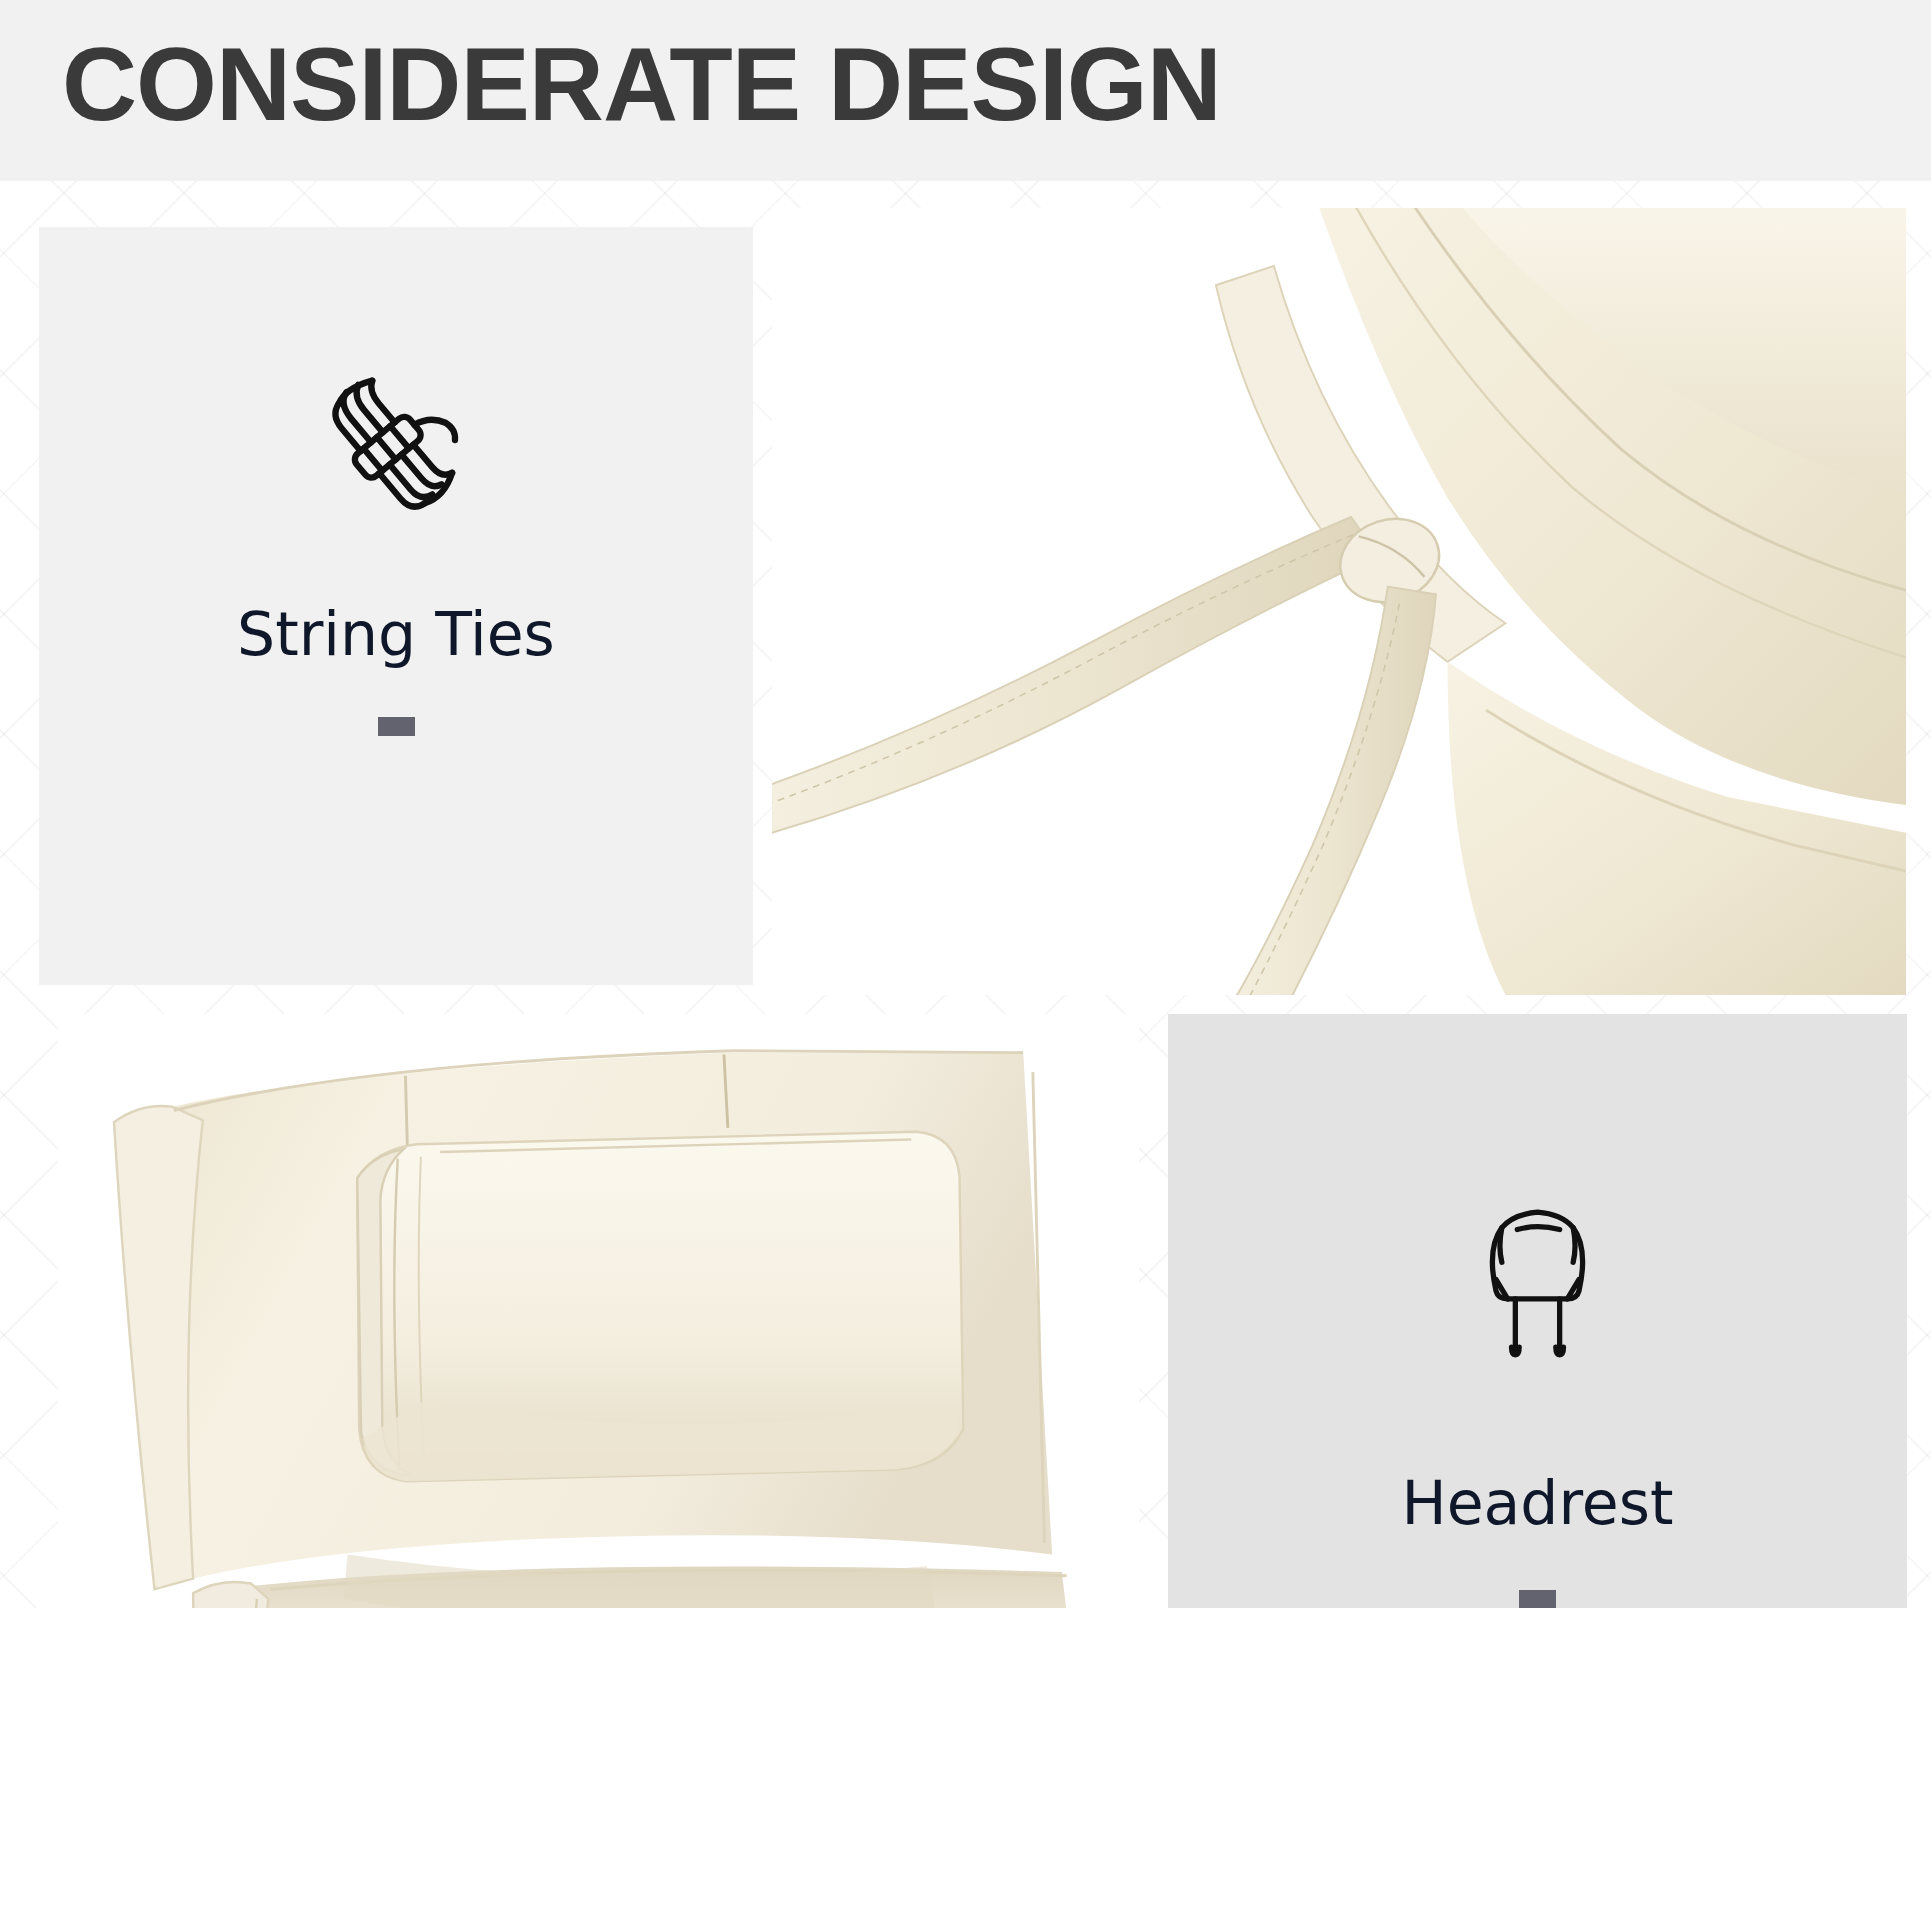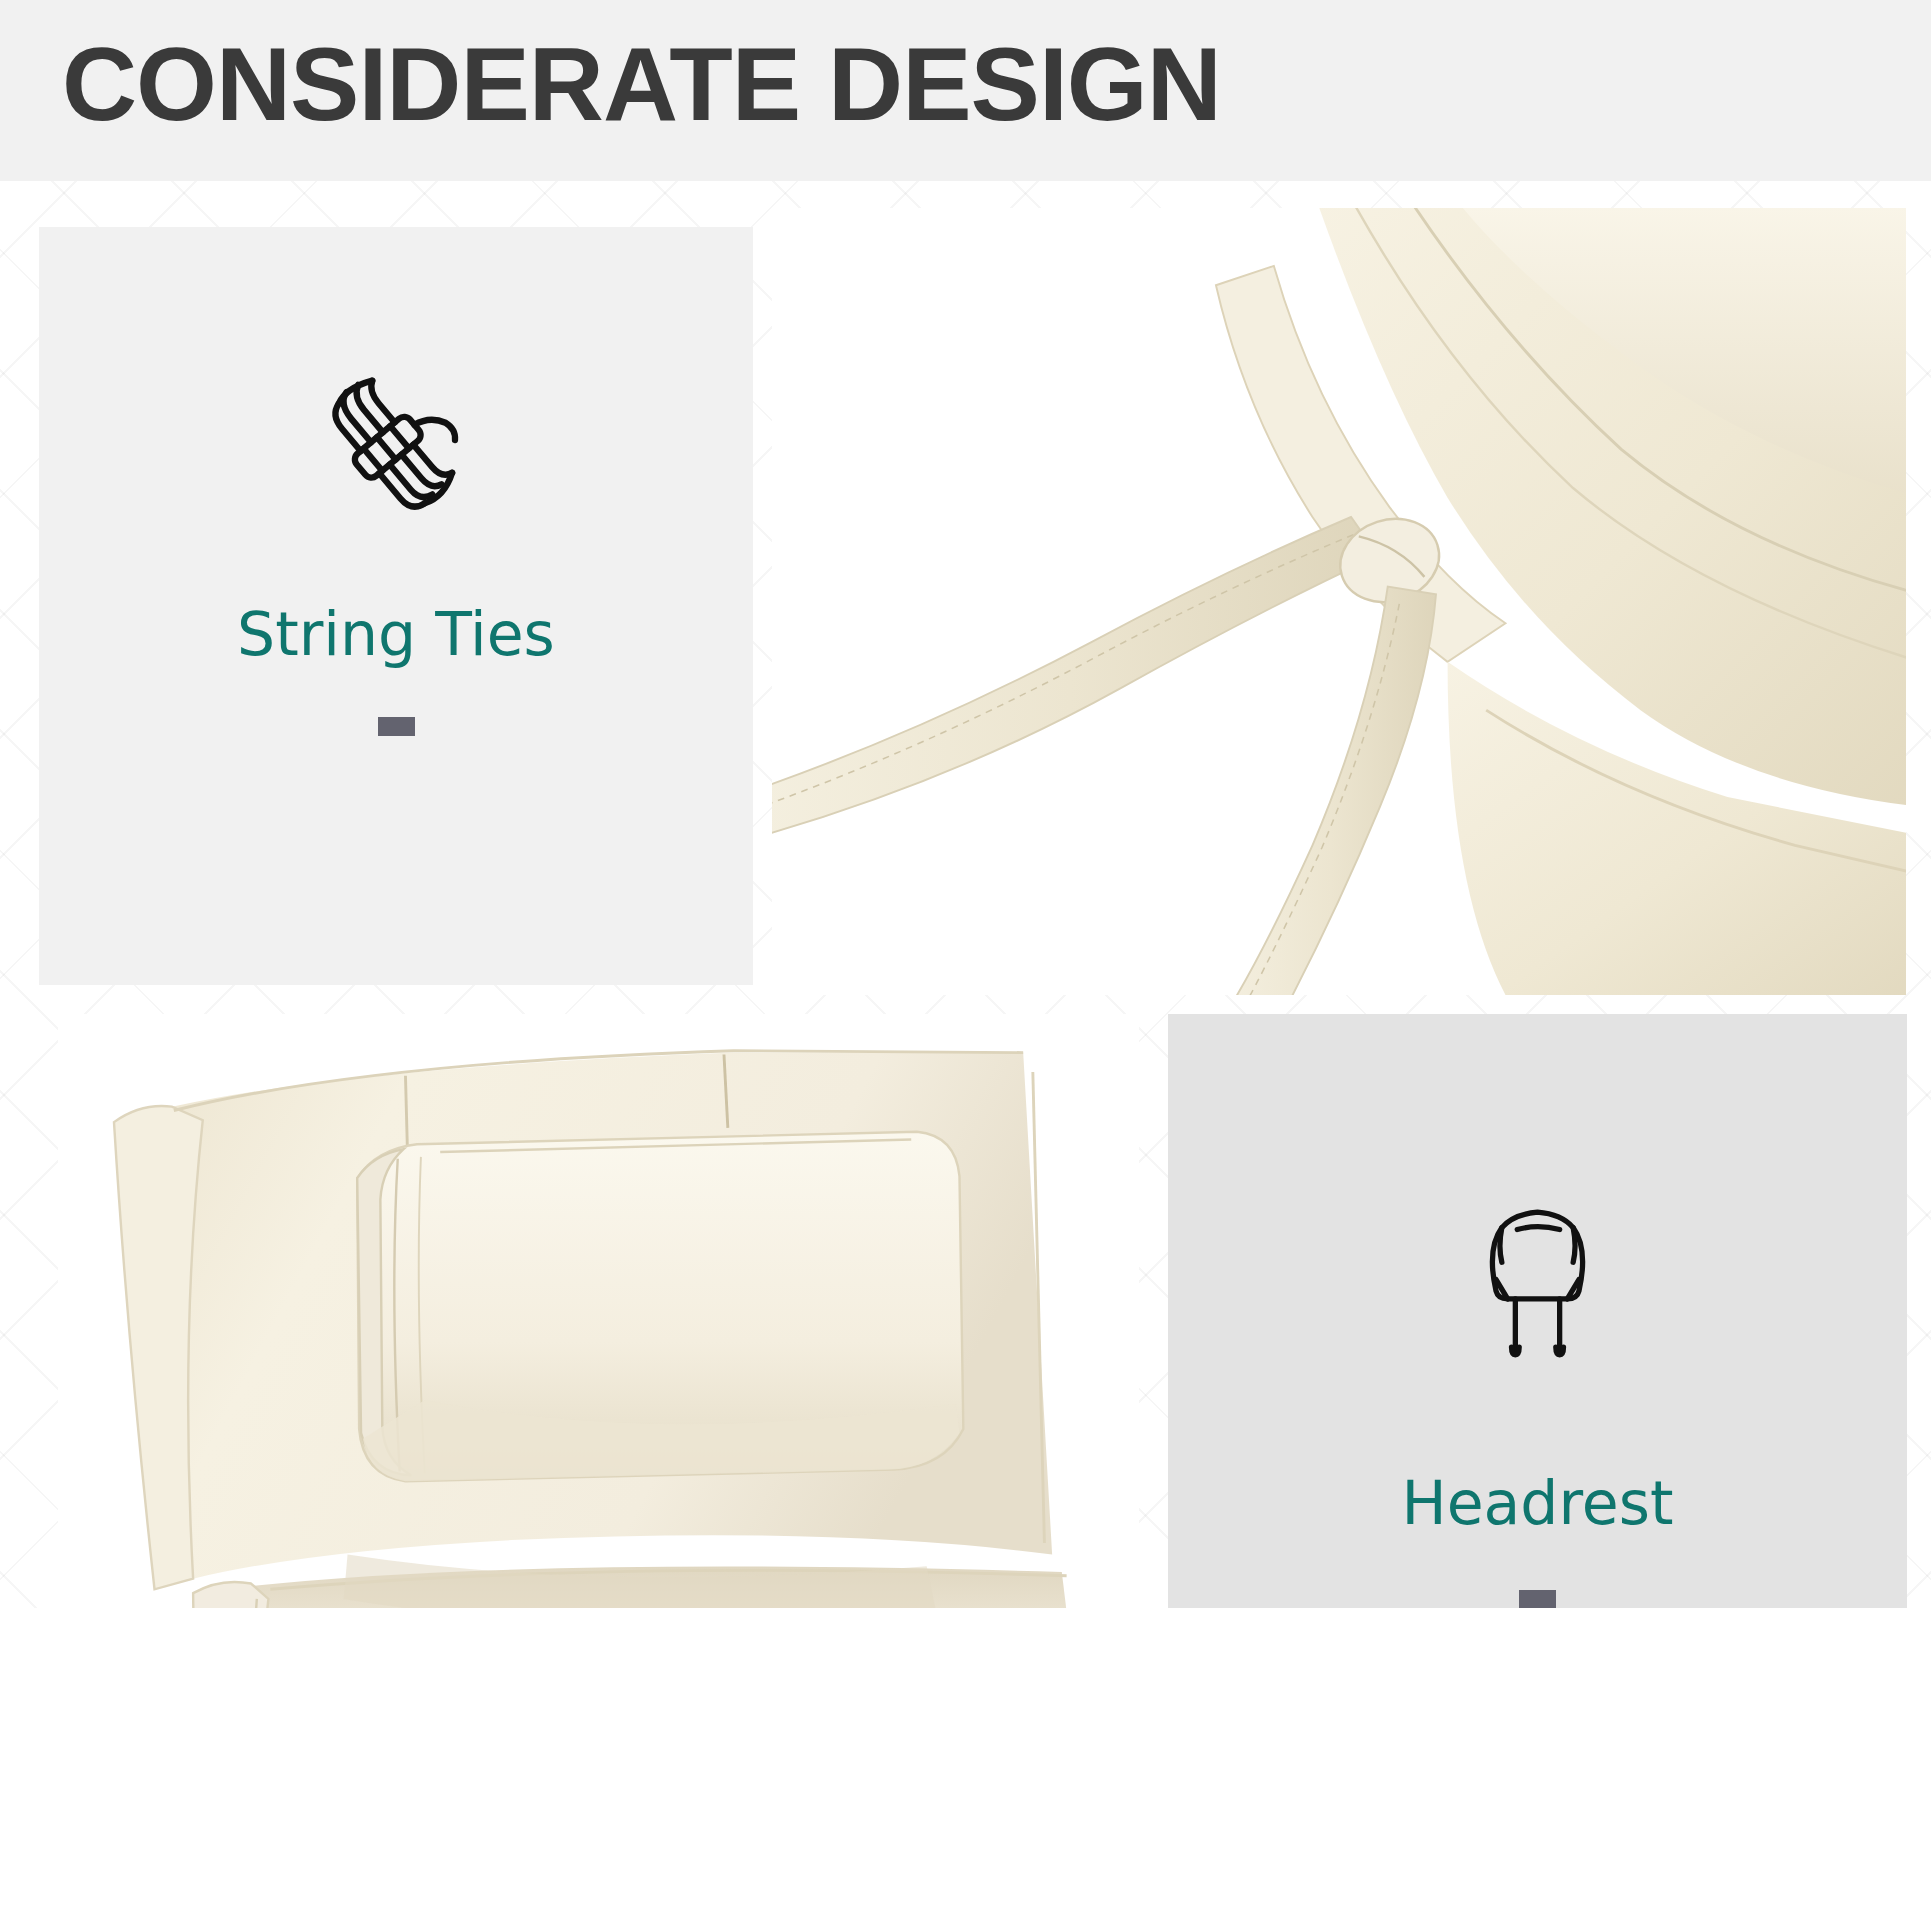--- a/index.html
+++ b/index.html
@@ -60,21 +60,21 @@
     display: flex;
     flex-direction: column;
     align-items: center;
     justify-content: flex-start;
   }
   .card-icon {
     display: block;
   }
   .card-title {
     font-size: 60px;
-    color: #0f766e;
+    color: #0f172a;
     font-family: "DejaVu Sans", sans-serif;
     font-weight: normal;
     text-align: center;
     line-height: 1.1;
   }
   .card-desc {
     font-size: 43px;
     color: #3c3c3c;
     font-family: "DejaVu Sans", sans-serif;
     font-weight: normal;

